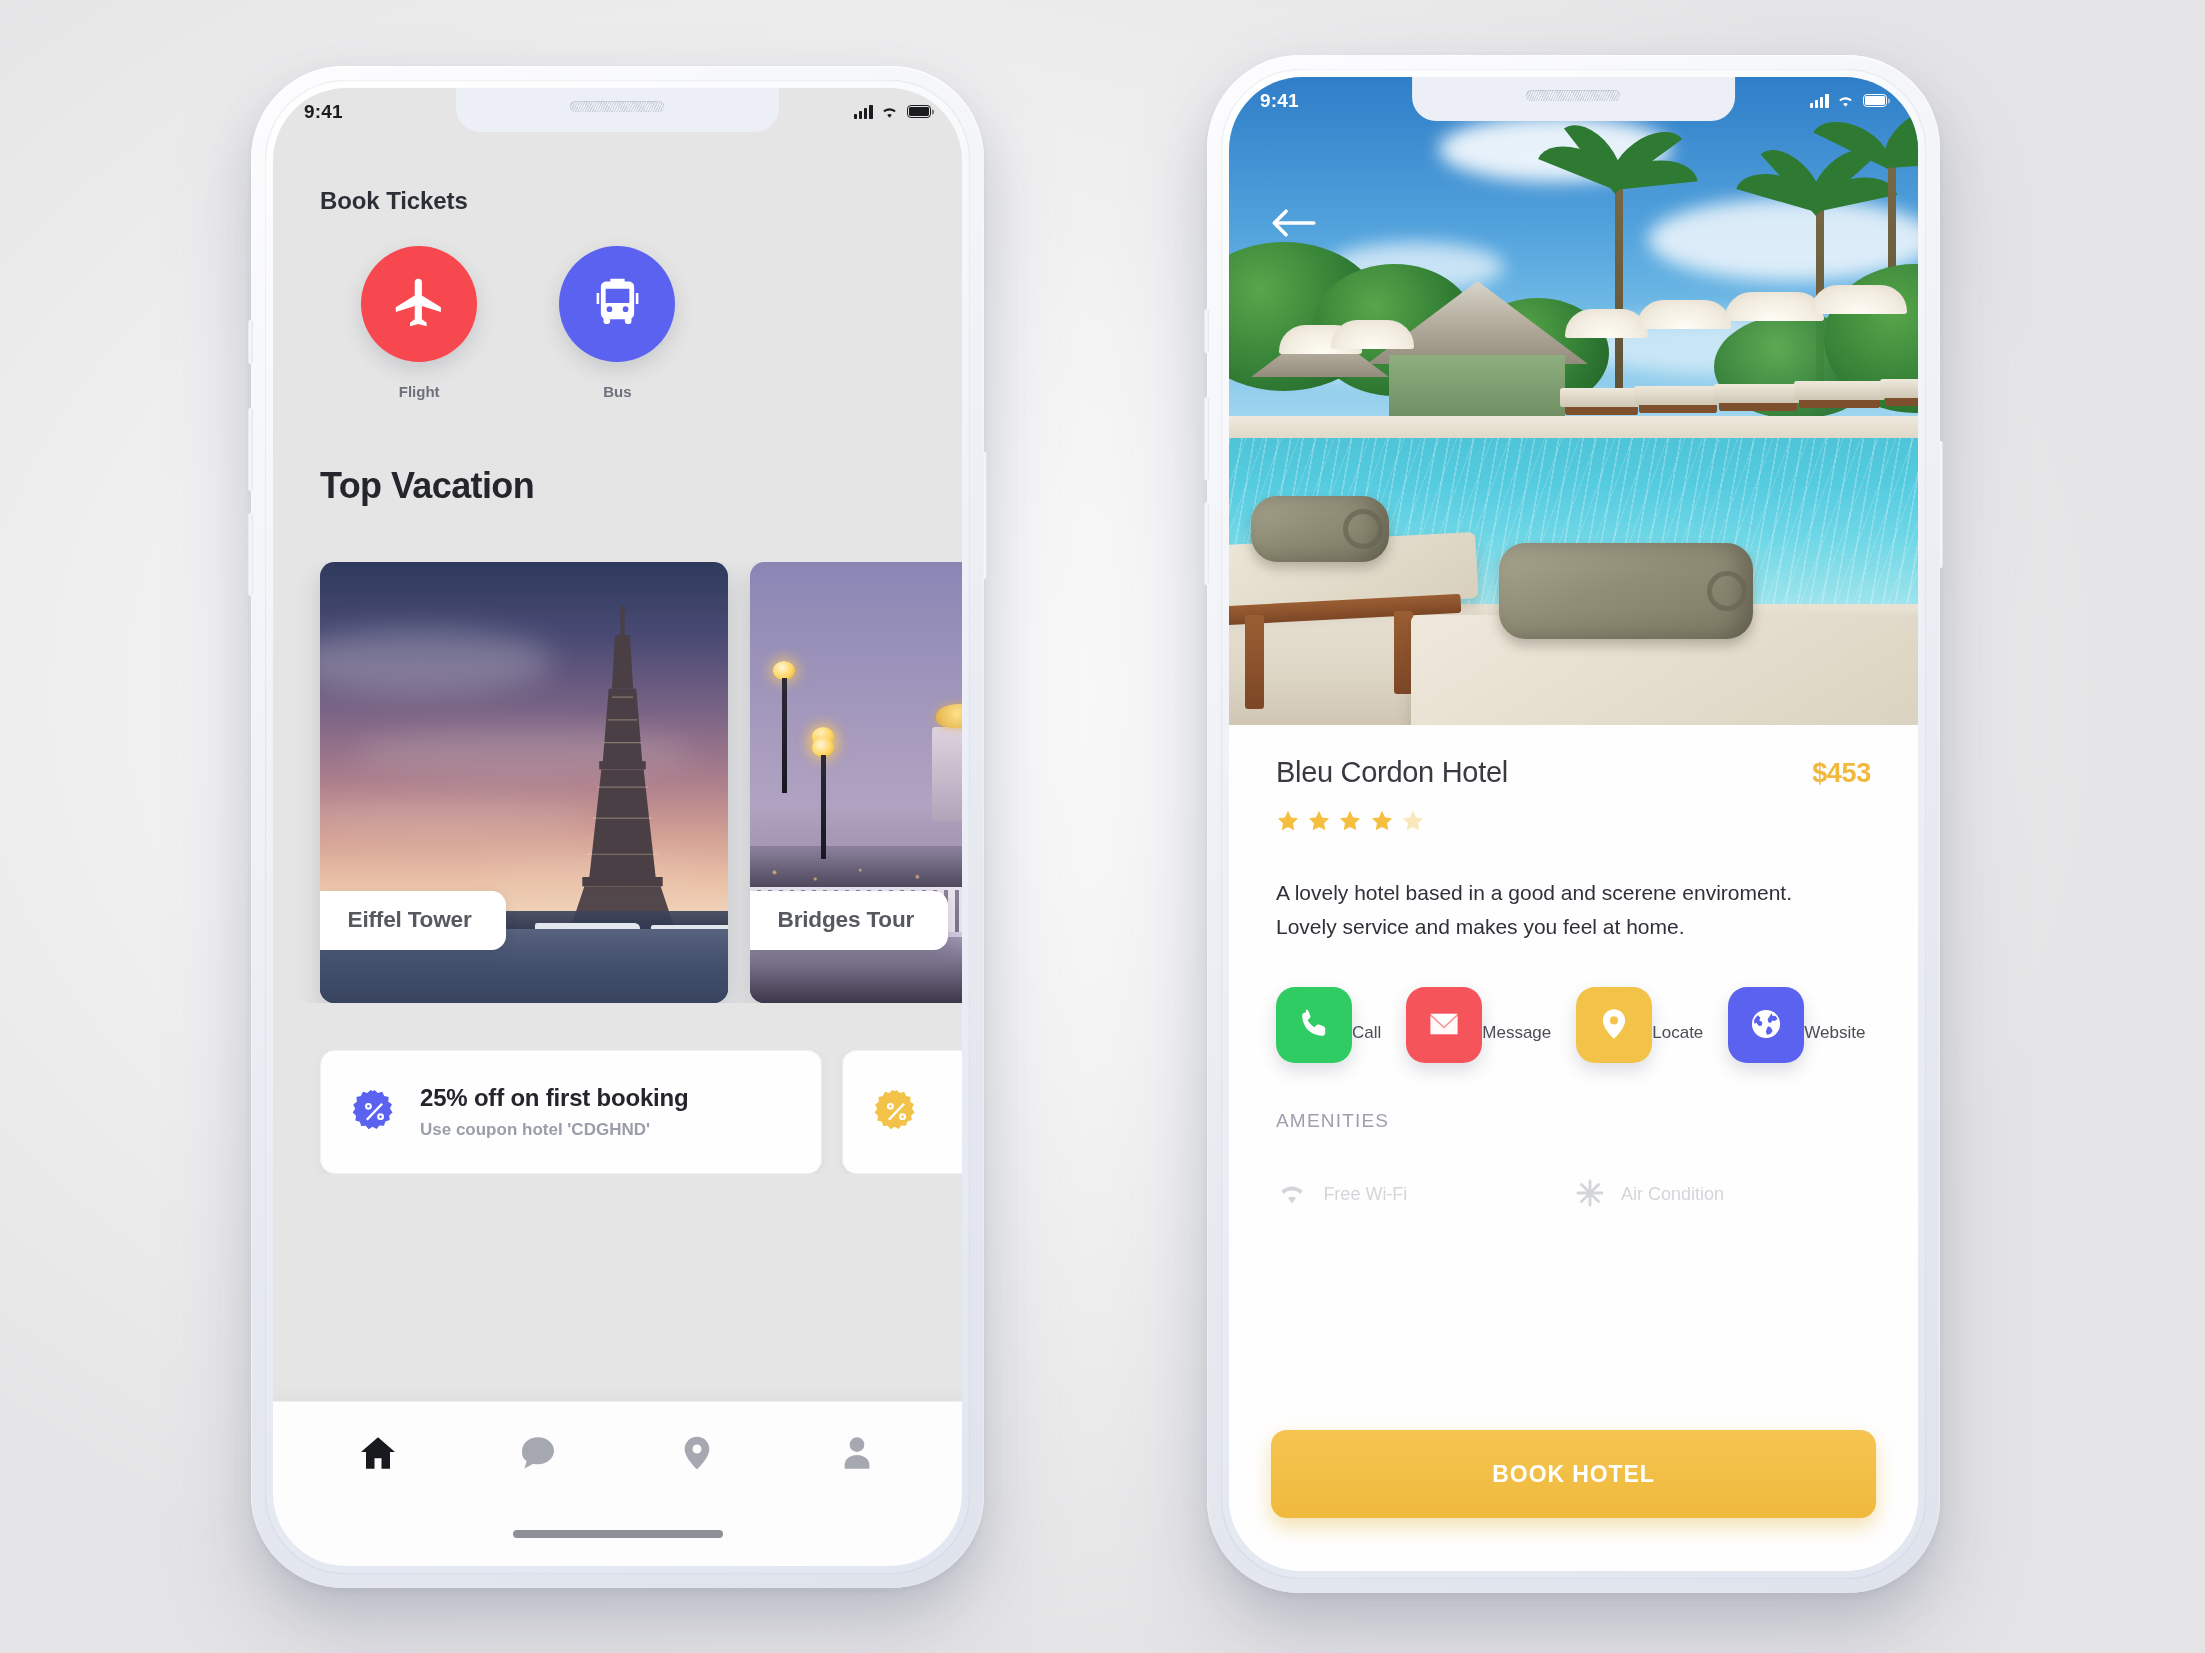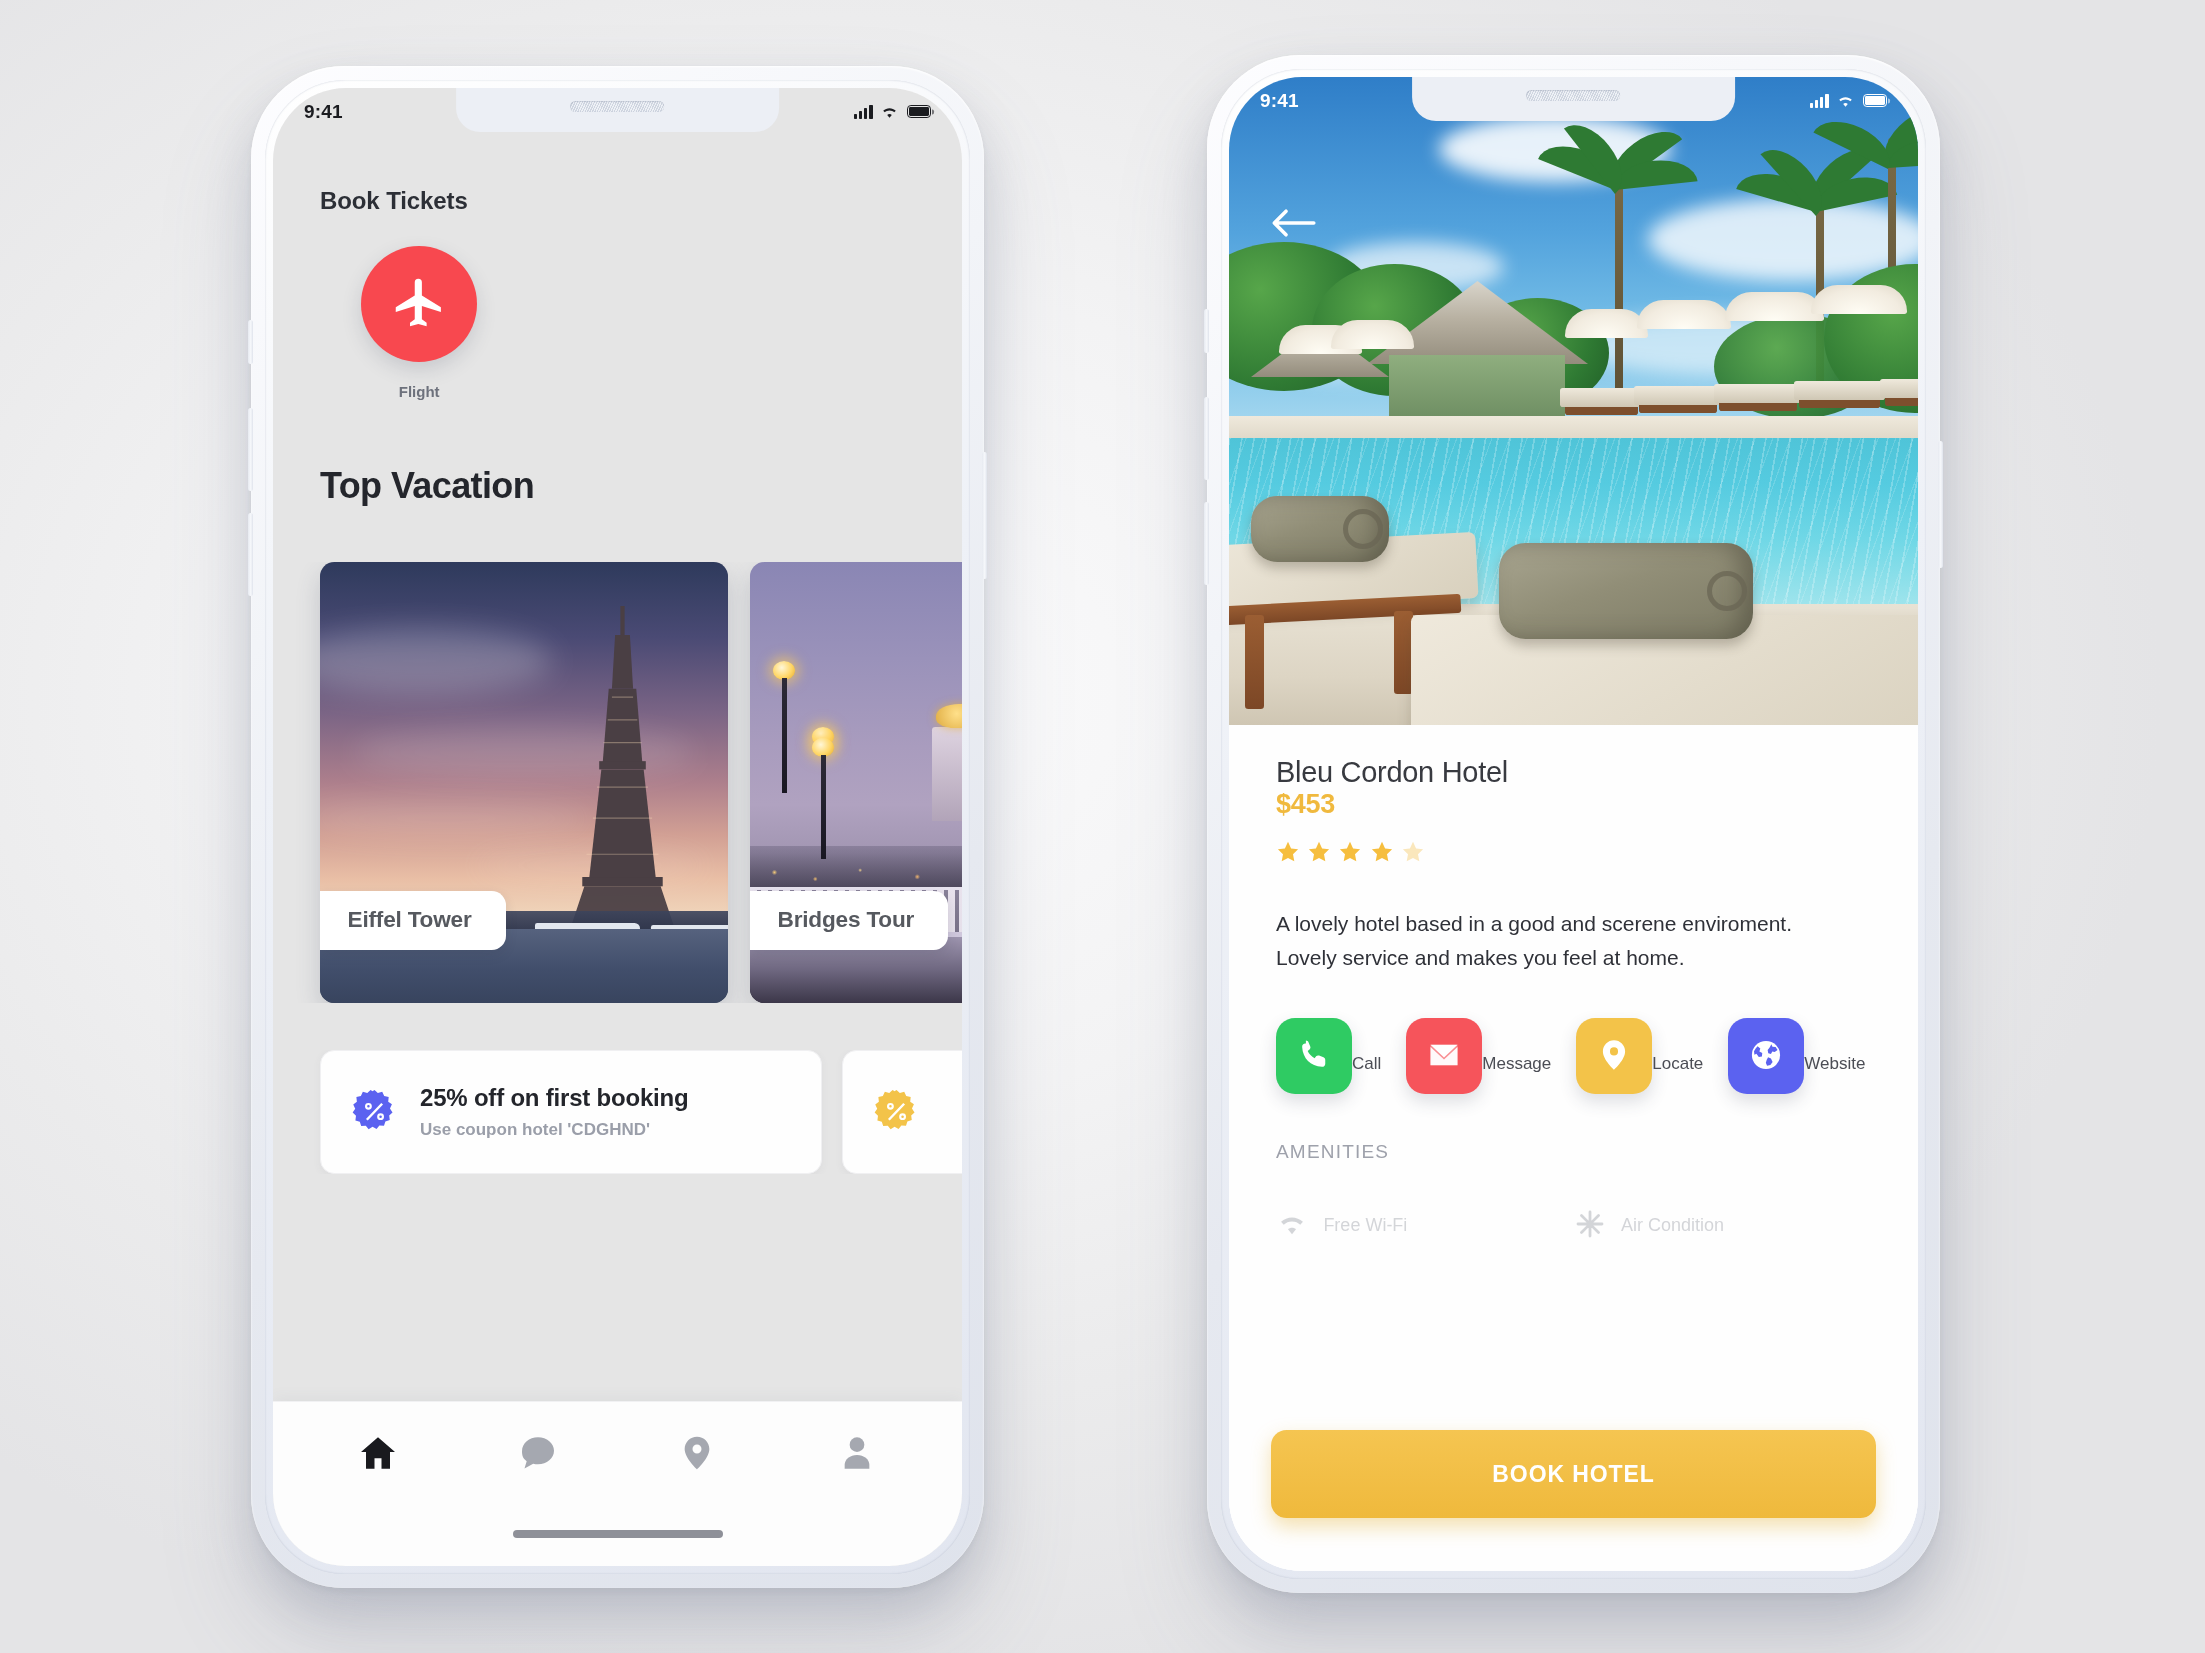--- a/index.html
+++ b/index.html
@@ -540,23 +540,22 @@
     left: 42px; top: 130px;
     width: 45px; height: 32px;
     z-index: 30;
     cursor: pointer;
   }
   .back-btn svg { width: 100%; height: 100%; }
 
   .hotel-content { padding: 31px 47px 0 47px; background: #fefefe; }
   .hotel-row {
     display: flex;
-    align-items: flex-start;
+    align-items: flex-end;
     justify-content: space-between;
-    flex-direction: column;
   }
   .hotel-name {
     font-size: 29px;
     font-weight: 400;
     color: #383a40;
     letter-spacing: -0.3px;
   }
   .hotel-price {
     font-size: 27px;
     font-weight: 700;
@@ -683,20 +682,30 @@
               <span>
                 <svg viewBox="0 0 24 24">
                     <path d="M21 16v-2l-8-5V3.5a1.5 1.5 0 0 0-3 0V9l-8 5v2l8-2.5V19l-2 1.5V22l3.5-1 3.5 1v-1.5L13 19v-5.5L21 16z"></path>
                   </svg>
               </span>
             </div>
             <div class="transport-label">Flight</div>
           </div>
 
 
+          <div class="transport-item">
+            <div class="transport-circle" style="background:#5B62F0">
+              <span>
+                <svg viewBox="0 0 24 24">
+                    <path d="M9 2h6v1.6H9zM5 5.4C5 4.2 6 3.2 7.2 3.2h9.6C18 3.2 19 4.2 19 5.4v11.2c0 .9-.4 1.6-1.1 2V20a1 1 0 0 1-1 1h-.8a1 1 0 0 1-1-1v-1h-6.2v1a1 1 0 0 1-1 1h-.8a1 1 0 0 1-1-1v-1.4c-.7-.4-1.1-1.1-1.1-2V5.4zm2 .8v6h10v-6H7zm1.6 9.8a1.2 1.2 0 1 0 0-2.4 1.2 1.2 0 0 0 0 2.4zm6.8 0a1.2 1.2 0 1 0 0-2.4 1.2 1.2 0 0 0 0 2.4zM3.2 8h1.1v4.6H3.2zm16.5 0h1.1v4.6h-1.1z"></path>
+                  </svg>
+              </span>
+            </div>
+            <div class="transport-label">Bus</div>
+          </div>
         </div>
 
         <div class="section-title" style="margin-top:65px;">Top Vacation</div>
 
         <div class="vacation-scroller">
 
           <div class="vac-card">
             <div class="vac-img art-eiffel">
               <div class="cloud" style="left:-33px;top:66px;width:265px;height:66px;"></div>
               <div class="cloud" style="left:33px;top:165px;width:342px;height:50px;opacity:.6;"></div>

